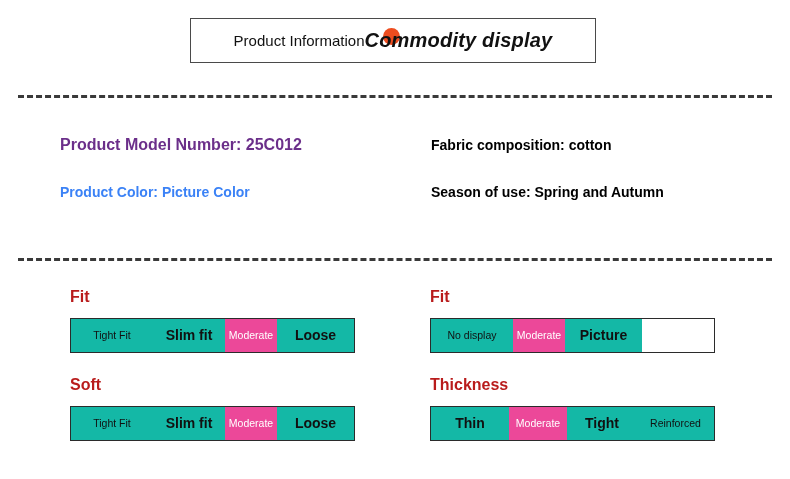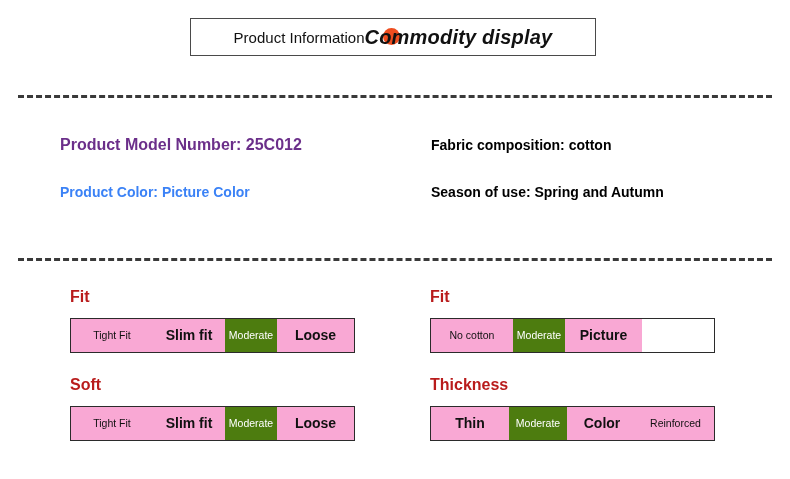--- a/index.html
+++ b/index.html
@@ -15,21 +15,21 @@
     overflow: hidden;
     position: relative;
   }
 
   
   .header-wrap {
     position: absolute;
     left: 190px;
     top: 18px;
     width: 406px;
-    height: 38px;
+    height: 45px;
     border: 1px solid #4a4a4a;
     background: #ffffff;
     box-sizing: border-box;
   }
   .header-inner {
     display: flex;
     align-items: center;
     justify-content: center;
     height: 100%;
     position: relative;
@@ -136,28 +136,28 @@
     background: #ffffff;
     overflow: hidden;
   }
   .seg {
     display: flex;
     align-items: center;
     justify-content: center;
     text-align: center;
     line-height: 1.05;
     box-sizing: border-box;
-    background: #f9a8d4;
+    background: #14b8a6;
     color: #111111;
     white-space: pre-line;
   }
   .seg.small  { font-size: 10.5px; }
   .seg.mid    { font-size: 14px; font-weight: bold; }
   .seg.active {
-    background: #4d7c0f;
+    background: #ec4899;
     color: #ffffff;
     font-size: 10.5px;
     font-weight: normal;
   }
   
   .w-tight { width: 82px; }
   .w-slim  { width: 72px; }
   .w-mod   { width: 52px; }
   .w-loose { width: 77px; }
 
@@ -239,32 +239,32 @@
       </div>
     </div>
 
   </div>
 
   <div class="scale-col right">
 
     <div class="scale-group">
       <div class="scale-title">Fit</div>
       <div class="scale-bar">
-        <div class="seg small w-nostretch">No cotton</div>
+        <div class="seg small w-nostretch">No display</div>
         <div class="seg active w-mod2">Moderate</div>
         <div class="seg mid w-stretch">Picture</div>
       </div>
     </div>
 
     <div class="scale-group">
       <div class="scale-title">Thickness</div>
       <div class="scale-bar">
         <div class="seg mid w-thin">Thin</div>
         <div class="seg active w-mod3">Moderate</div>
-        <div class="seg mid w-thick">Color</div>
+        <div class="seg mid w-thick">Tight</div>
         <div class="seg small w-reinf">Reinforced</div>
       </div>
     </div>
 
   </div>
 
 </div>
 
 <div class="clip-bottom"></div>
 

